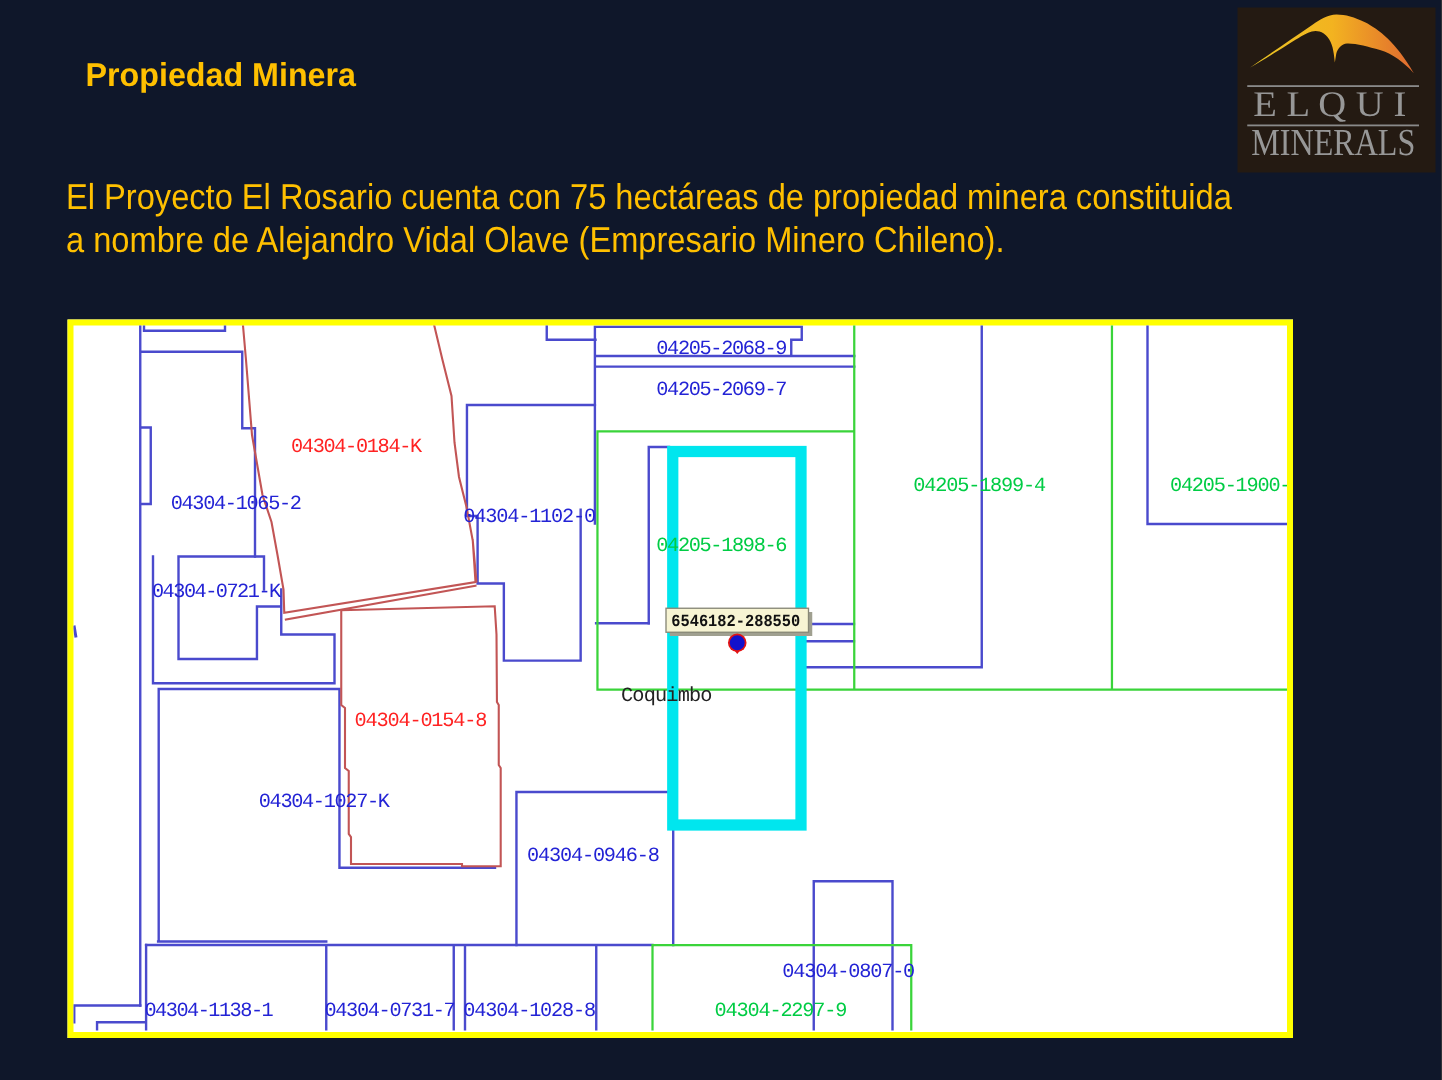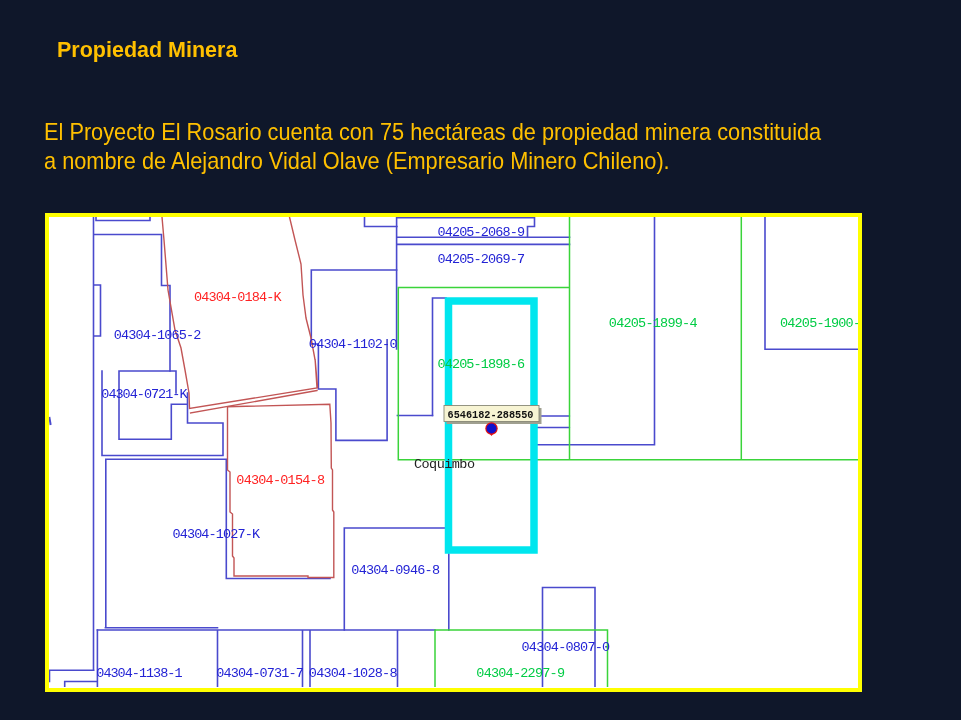--- a/index.html
+++ b/index.html
@@ -12,20 +12,41 @@
   .map svg text{font-family:"Liberation Mono",monospace;}
 </style>
 </head>
 <body>
 <div class="slide">
 
 <div class="title">Propiedad Minera</div>
 
 <div class="bodytext">El Proyecto El Rosario cuenta con 75 hectáreas de propiedad minera constituida<br>a nombre de Alejandro Vidal Olave (Empresario Minero Chileno).</div>
 
+<div class="logo">
+<svg width="132" height="110" viewBox="0 0 132 110">
+<defs>
+<linearGradient id="mg" x1="0" y1="0" x2="1" y2="0">
+<stop offset="0" stop-color="#eac522"></stop>
+<stop offset="0.5" stop-color="#f3b320"></stop>
+<stop offset="1" stop-color="#e06a30"></stop>
+</linearGradient>
+</defs>
+
+<path d="M 8.5 40 C 20 32, 36 21, 50 11.5 C 55 8, 60 5, 66 4.7 C 72 4.7, 78 6.5, 85 9.9 C 94 14.5, 106 23.5, 117.5 43.8 C 111 36.5, 103 30.8, 95 28.4 C 87 26, 79 23.8, 73 24 C 69.5 24.3, 66.8 27, 65.8 31 L 64.9 36.7 L 64.2 31 C 63.5 25, 61.5 20, 57.5 17.3 C 52 13.8, 47 16.5, 42.5 19.2 C 36 23.2, 20 33.5, 8.5 40 Z" fill="url(#mg)"></path>
+
+<rect x="6.5" y="51.8" width="114.5" height="1.2" fill="#8a8a8a"></rect>
+
+<text x="10.5" y="72" font-family="Liberation Serif,serif" font-size="24" fill="#979797" textLength="102" lengthAdjust="spacingAndGlyphs">E L Q U I</text>
+
+<rect x="6.5" y="78" width="114.5" height="1.2" fill="#8a8a8a"></rect>
+
+<text x="9.2" y="98" font-family="Liberation Serif,serif" font-size="25.5" fill="#979797" textLength="109.3" lengthAdjust="spacingAndGlyphs">MINERALS</text>
+</svg>
+</div>
 
 <div class="map">
 <svg width="809" height="470" viewBox="0 0 809 470">
 <g fill="none" stroke-linecap="square" stroke="#4a4acd" stroke-width="1.6">
 
 <g>
 <path d="M44.5 0 V453.3 M47 0 V3.5 H101 V0 M44.5 17.5 H112.5 V68.5 H121 V154 M44.5 68 H51.5 V119 H44.5"></path>
 <path d="M0.5 201 L1.5 207" stroke-width="2"></path>
 <path d="M44.5 453.3 H0.5 V464.5 M15.7 464.5 H48.4 M15.7 464.5 V470 M48.4 413 V470"></path>
 </g>

